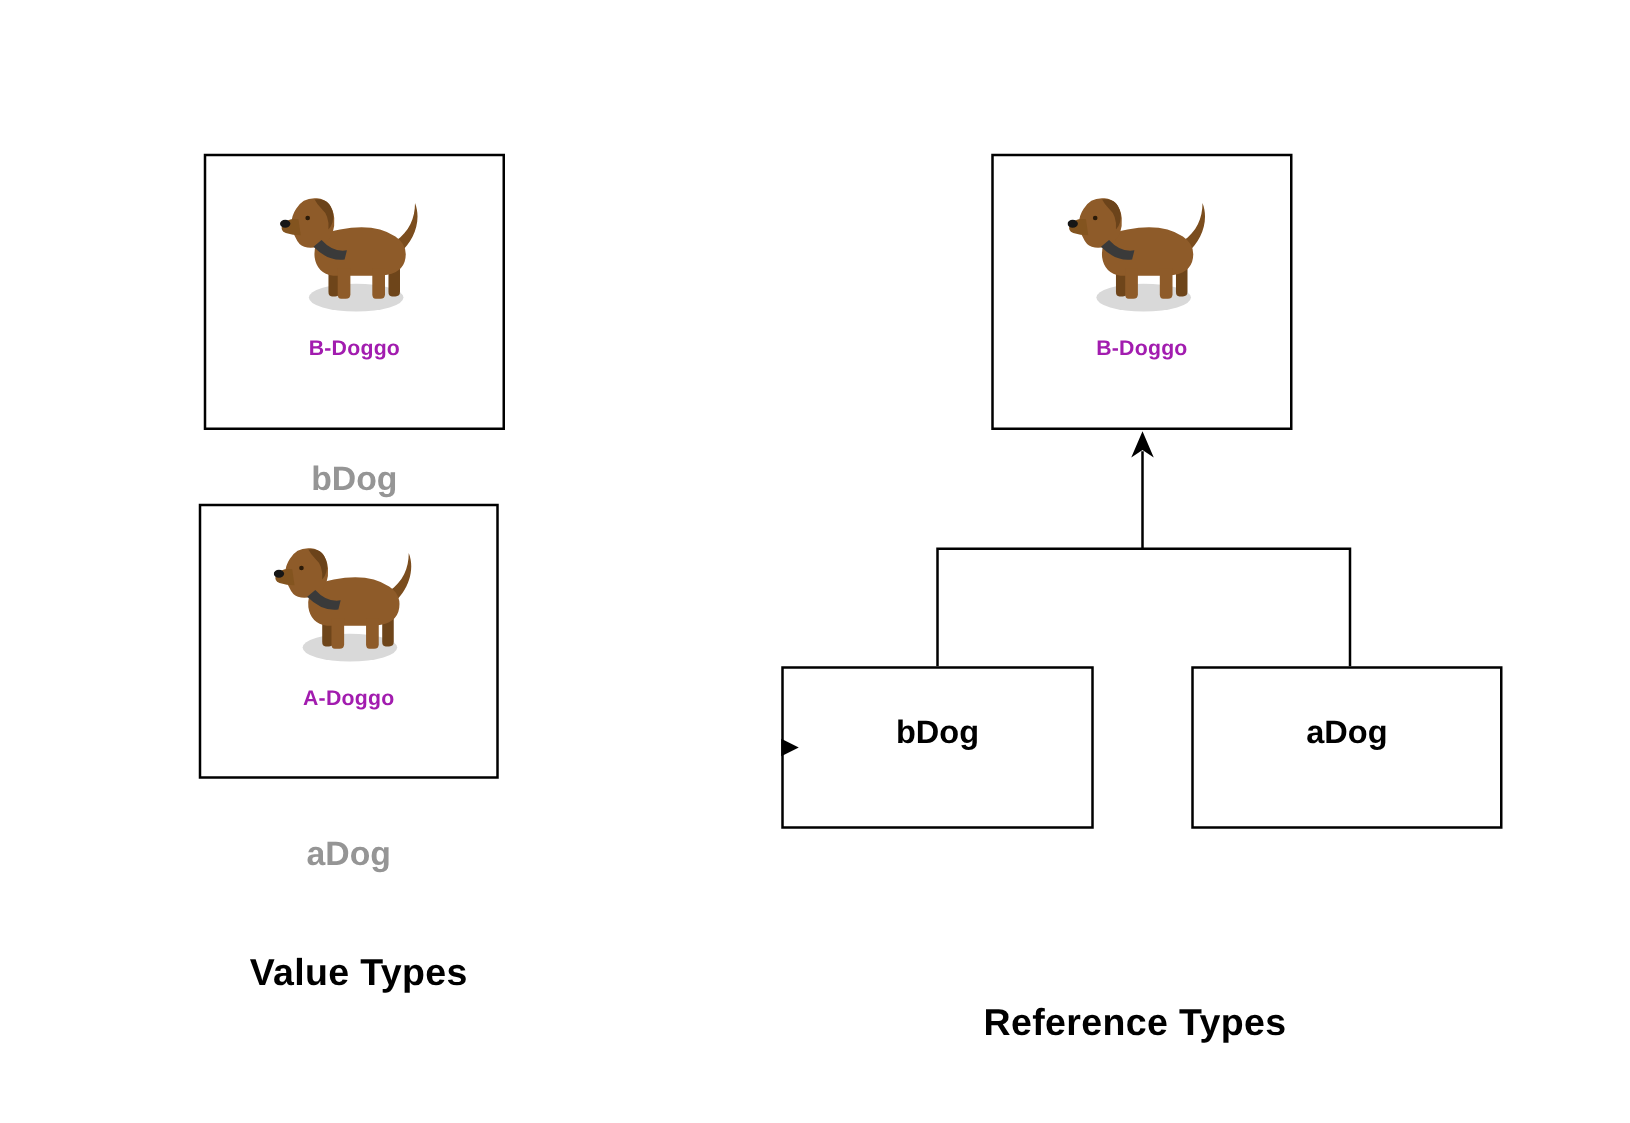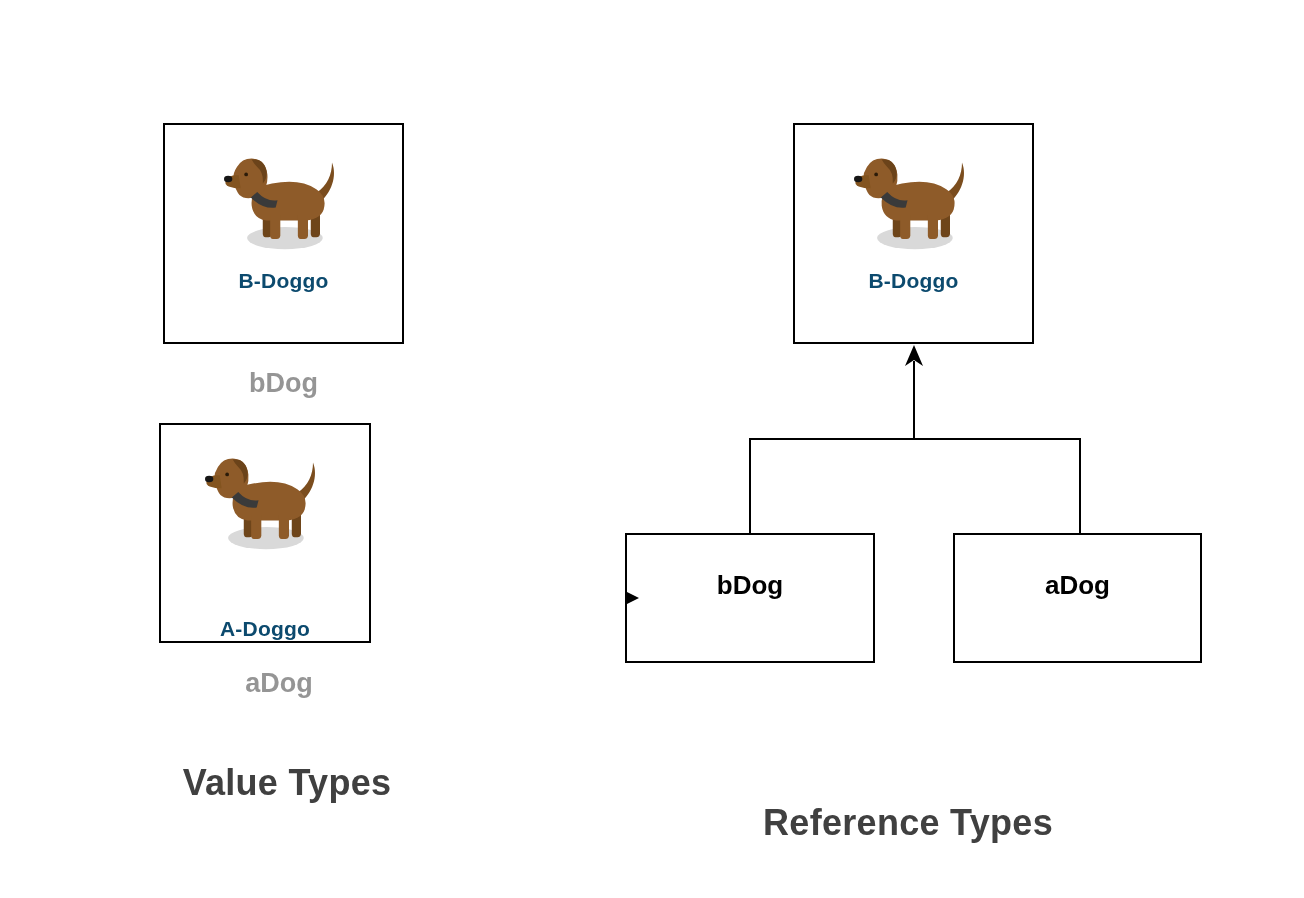--- a/index.html
+++ b/index.html
@@ -20,23 +20,23 @@
     flex-direction: column;
     align-items: center;
   }
   .obj-box .dog {
     margin-top: 26px;
     width: 120px;
     height: 104px;
   }
   .obj-name {
     margin-top: 14px;
-    font-size: 21px;
+    font-size: 17px;
     font-weight: 700;
-    color: #0c4a6e;
+    color: #a21caf;
     letter-spacing: 0.2px;
   }
   .var-caption {
     position: absolute;
     font-size: 27px;
     font-weight: 700;
     color: #959595;
     text-align: center;
   }
   .ref-var-box {
@@ -49,23 +49,23 @@
     justify-content: center;
   }
   .ref-var-label {
     font-size: 26px;
     font-weight: 700;
     color: #000000;
     margin-bottom: 26px;
   }
   .section-title {
     position: absolute;
-    font-size: 36px;
+    font-size: 30px;
     font-weight: 700;
-    color: #404040;
+    color: #000000;
     text-align: center;
     letter-spacing: 0.3px;
   }
   .connector-layer {
     position: absolute;
     left: 0; top: 0;
     width: 1304px;
     height: 898px;
     pointer-events: none;
   }
@@ -98,21 +98,21 @@
   <div>
 
     <div class="obj-box" style="left:163px; top:123px; width:241px; height:221px;">
       <svg class="dog" viewBox="0 0 130 110">
           <use href="#dog-shape"></use>
         </svg>
       <div class="obj-name">B-Doggo</div>
     </div>
     <div class="var-caption" style="left:163px; top:368px; width:241px;">bDog</div>
 
-    <div class="obj-box" style="left:159px; top:423px; width:212px; height:220px;justify-content:space-between;">
+    <div class="obj-box" style="left:159px; top:403px; width:240px; height:220px;">
       <svg class="dog" viewBox="0 0 130 110">
           <use href="#dog-shape"></use>
         </svg>
       <div class="obj-name">A-Doggo</div>
     </div>
     <div class="var-caption" style="left:159px; top:668px; width:240px;">aDog</div>
 
     <div class="section-title" style="left:107px; top:762px; width:360px;">Value Types</div>
   </div>
 

